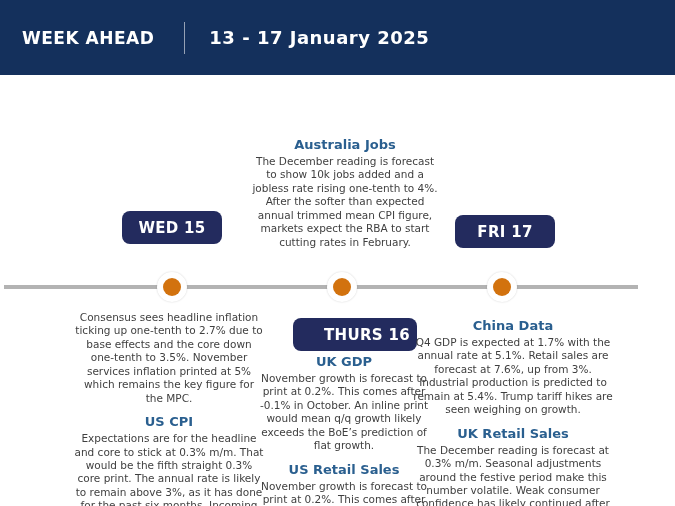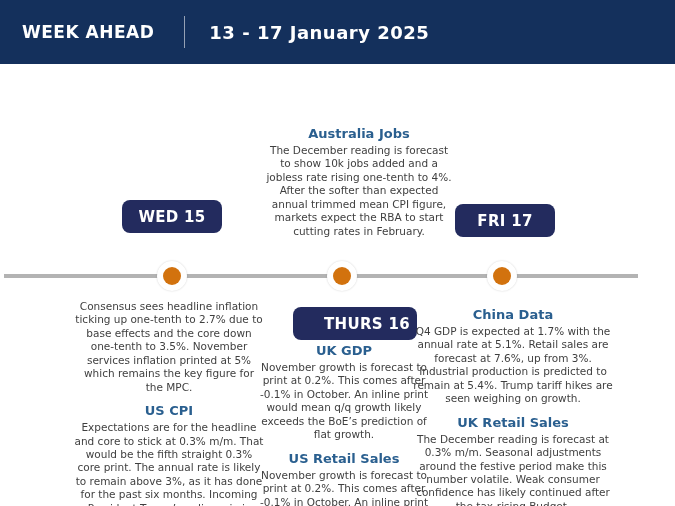--- a/index.html
+++ b/index.html
@@ -5,21 +5,21 @@
   html,body { margin:0; padding:0; }
   body {
     width:675px; height:506px;
     background:#ffffff;
     font-family:"DejaVu Sans","Liberation Sans",sans-serif;
     overflow:hidden;
     position:relative;
   }
   
   .header {
-    height:64px; width:675px;
+    height:75px; width:675px;
     background:#14305C;
     display:flex; align-items:center;
     box-sizing:border-box;
   }
   .header-title {
     color:#ffffff; font-weight:bold; font-size:17px;
     letter-spacing:0.5px; margin-left:22px; white-space:nowrap;
   }
   .header-sep {
     width:1px; height:32px;
@@ -55,21 +55,21 @@
     background:#232B5E; border-radius:8px;
     color:#ffffff; font-weight:bold; font-size:15px;
     display:flex; align-items:center; justify-content:center;
     letter-spacing:0.3px;
   }
   .badge-wed { left:122px; top:136px; }
   .badge-fri { left:455px; top:140px; }
   .badge-thu { left:293px; top:243px;padding-left:24px; }
 
   .event-col { position:absolute; }
-  .col-aus { left:265px; top:62px;  width:188px; }
+  .col-aus { left:251px; top:62px;  width:188px; }
   .col-wed { left:74px;  top:236px; width:190px; }
   .col-thu { left:257px; top:279px; width:174px; }
   .col-fri { left:410px; top:243px; width:206px; }
 
   .event { text-align:center; margin-bottom:9px; }
   .event-title {
     color:#2A5F8F; font-weight:bold; font-size:13px;
     margin-bottom:3px;
   }
   .event-body {

